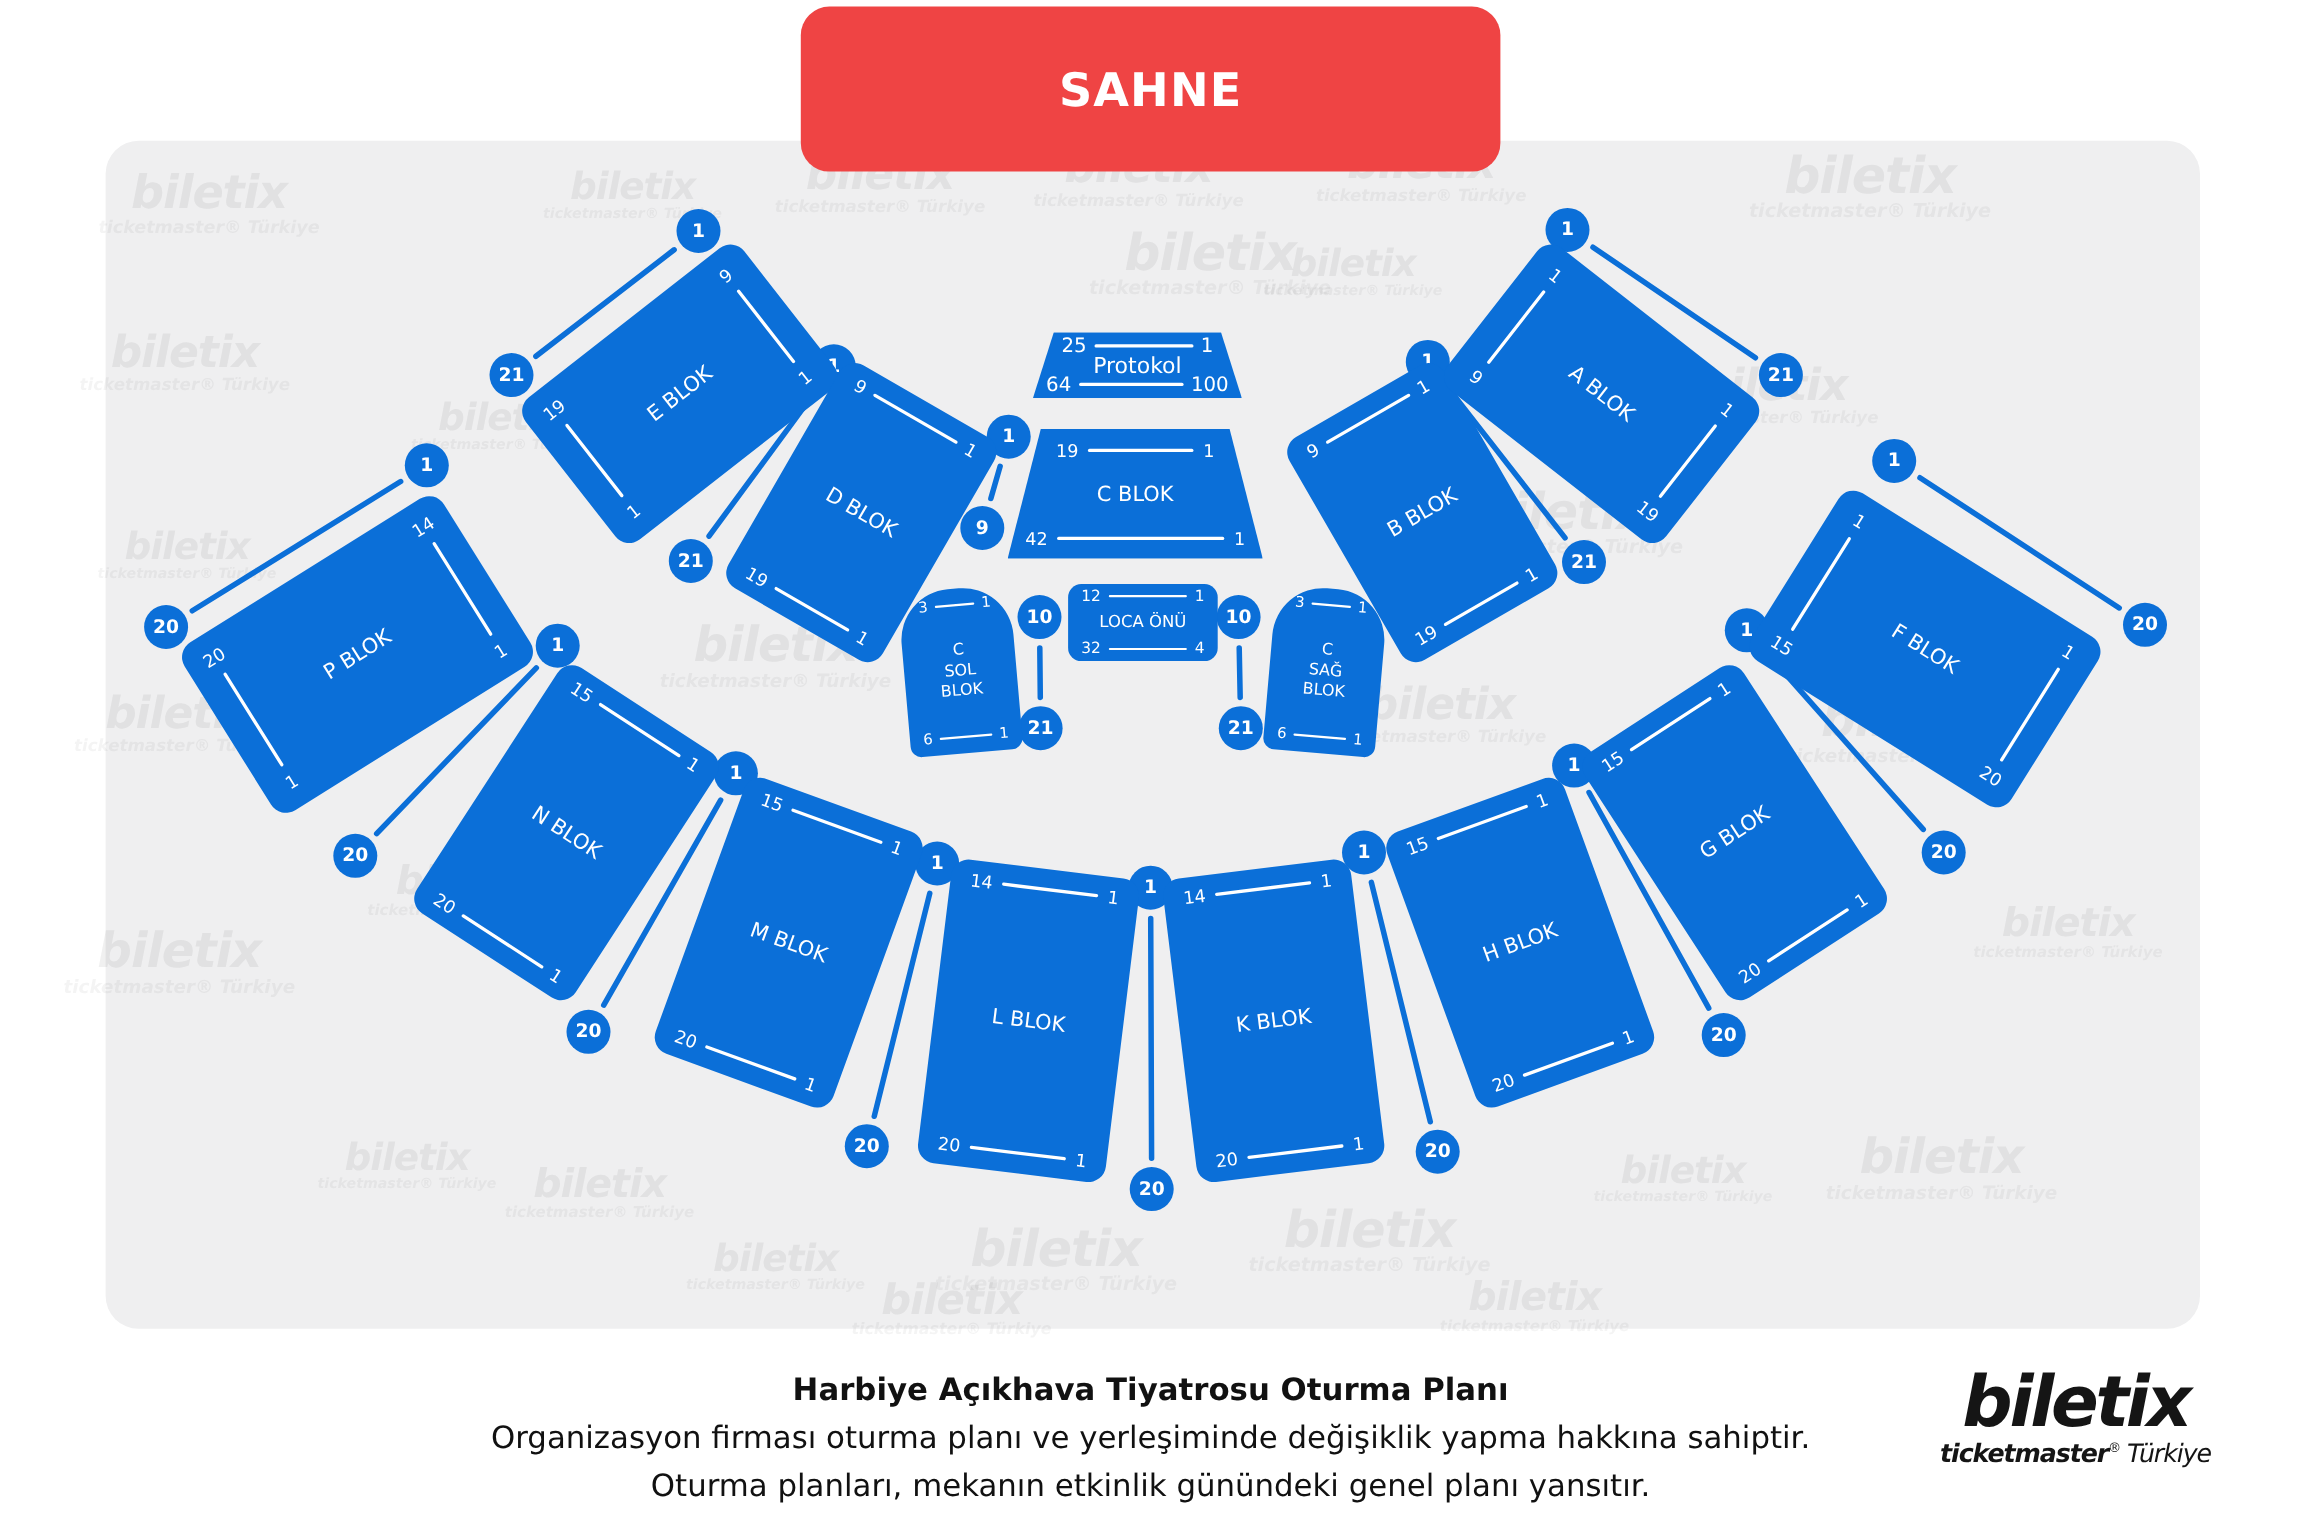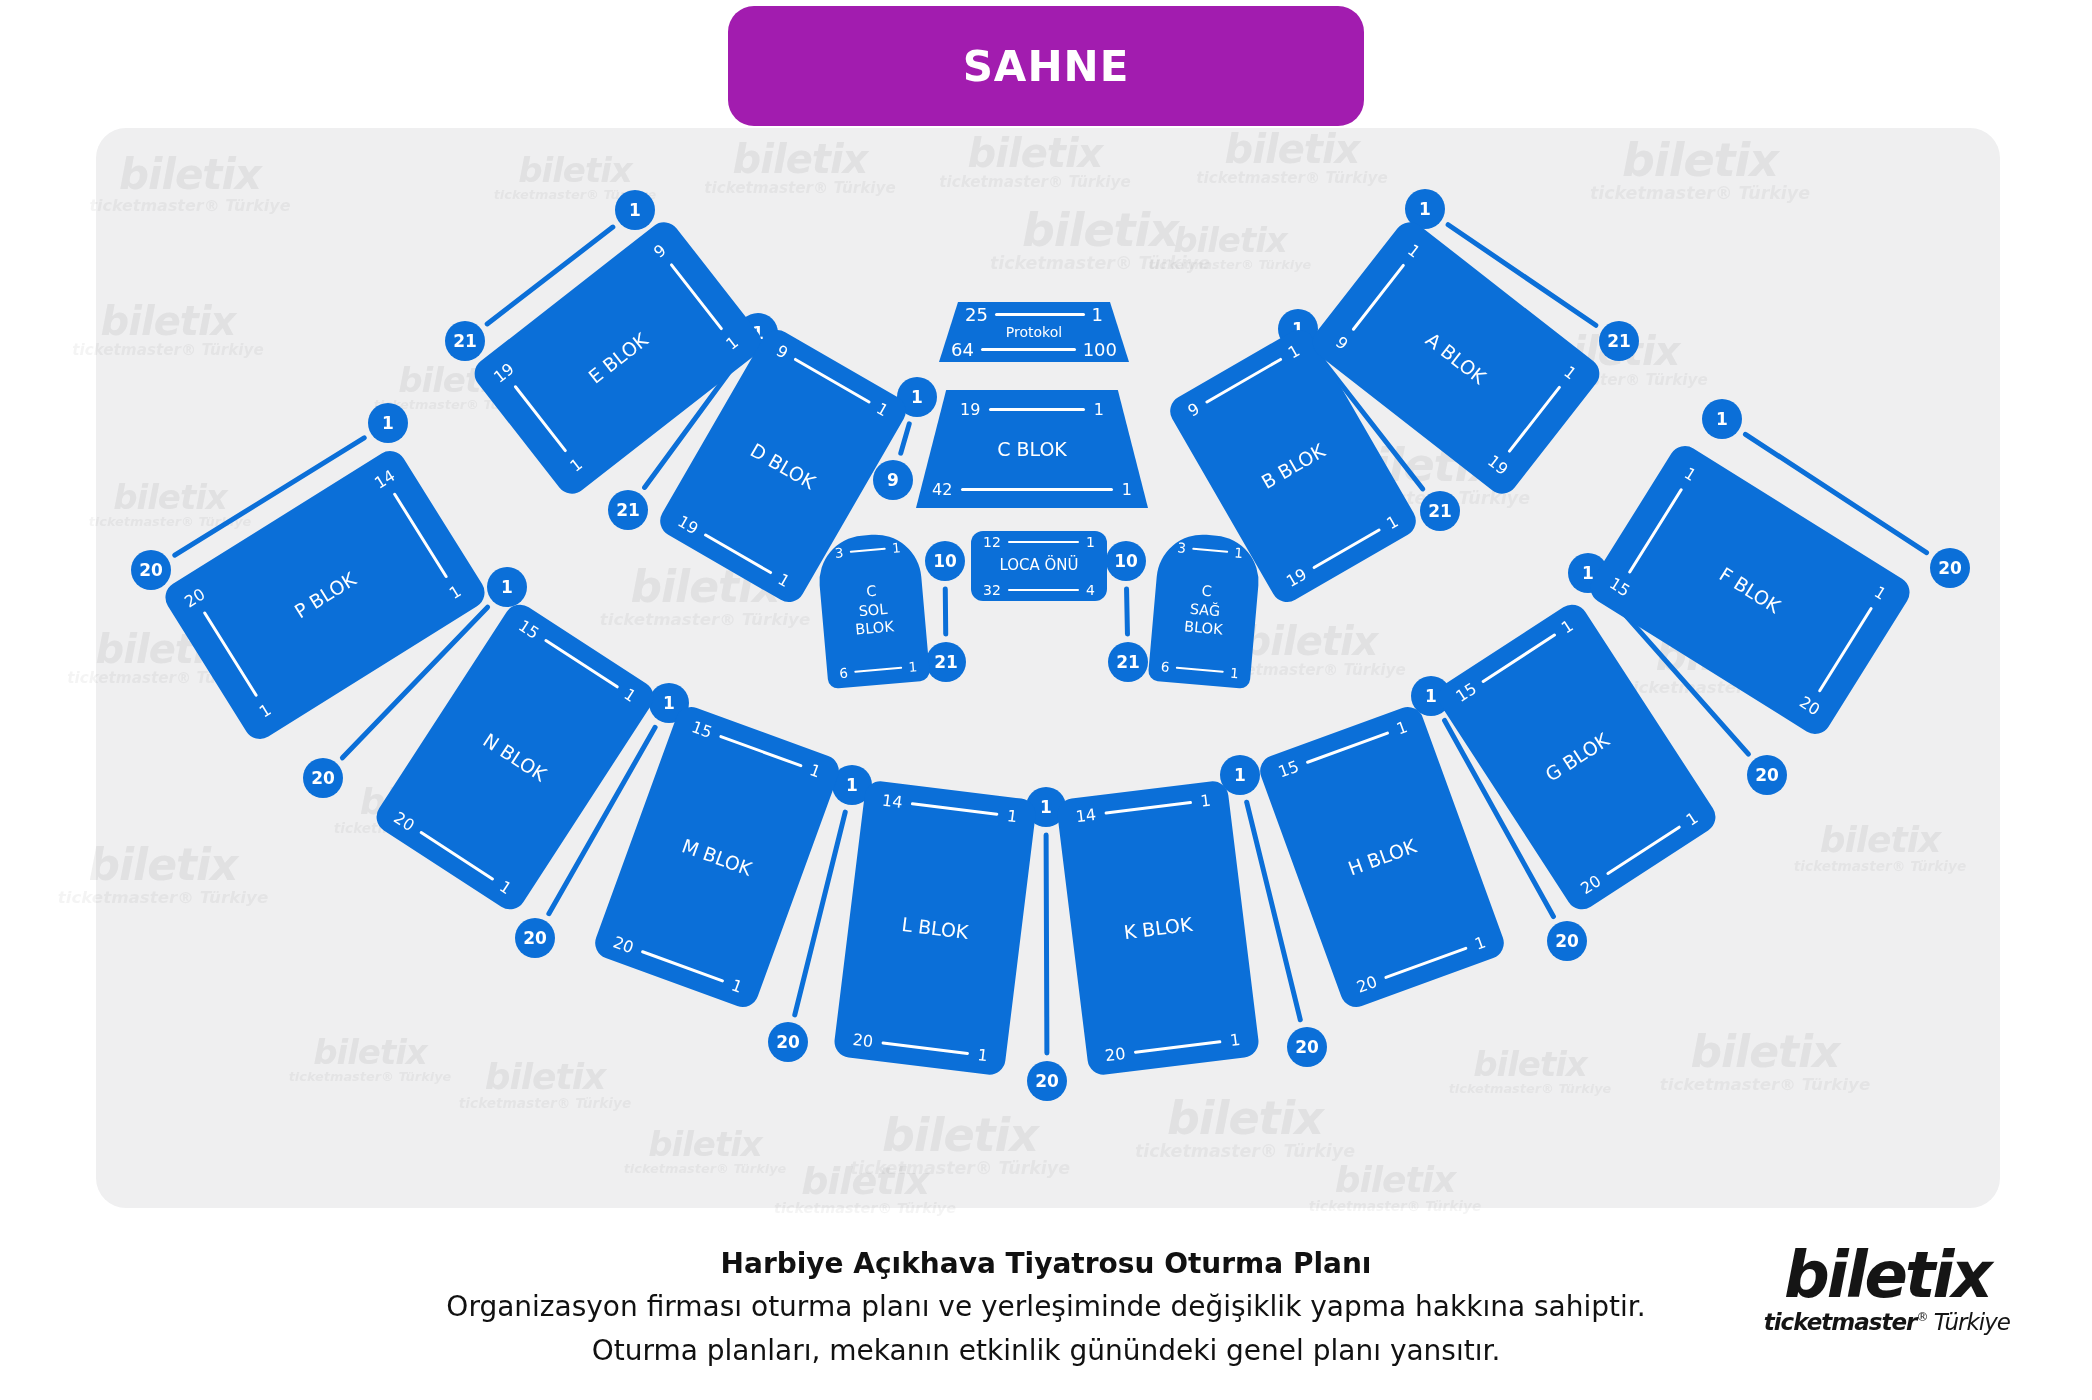--- a/index.html
+++ b/index.html
@@ -1,20 +1,20 @@
 <!DOCTYPE html>
 <html><head>
 <meta charset="utf-8">
 <style>
   html,body{margin:0;padding:0;background:#fff;}
   .canvas{position:relative;width:2092px;height:1400px;background:#fff;overflow:hidden;
           font-family:"DejaVu Sans","Liberation Sans",sans-serif;}
   .map-area{position:absolute;left:96px;top:128px;width:1904px;height:1080px;
             background:#efeff0;border-radius:30px;}
-  .stage{position:absolute;left:728px;top:6px;width:636px;height:120px;background:#a21caf;
+  .stage{position:absolute;left:728px;top:6px;width:636px;height:150px;background:#ef4444;
          border-radius:26px;display:flex;align-items:center;justify-content:center;z-index:6;}
   .stage-label{color:#fff;font-size:42px;font-weight:bold;letter-spacing:1px;}
   
   .wm{position:absolute;transform:translate(-50%,-50%);text-align:center;z-index:1;
       pointer-events:none;white-space:nowrap;}
   .wm-main{font-weight:bold;font-style:italic;color:rgba(60,60,60,0.075);letter-spacing:-1px;line-height:1;}
   .wm-sub{font-style:italic;font-weight:bold;color:rgba(60,60,60,0.055);font-size:38%;line-height:1.2;}
   
   #aisle-lines{position:absolute;left:0;top:0;z-index:2;}
   #aisle-lines line{stroke:#0b6fd8;stroke-width:5;stroke-linecap:round;}
@@ -29,21 +29,21 @@
   .hrow{position:absolute;display:flex;align-items:center;font-size:16px;}
   .hrow .ln{flex:1;height:3px;background:#fff;margin:0 9px;border-radius:2px;}
   .hrow.top{top:9px;left:18px;right:18px;}
   .hrow.bot{bottom:9px;left:18px;right:18px;}
   .vcol{position:absolute;display:flex;flex-direction:column;align-items:center;font-size:16px;width:30px;}
   .vcol .ln{flex:1;width:3px;background:#fff;margin:7px 0;border-radius:2px;}
   .vcol.left{left:12px;top:14px;bottom:14px;}
   .vcol.right{right:12px;top:14px;bottom:14px;}
   
   .blk-protokol{border-radius:0;}
-  .blk-protokol .bname{font-size:14px;}
+  .blk-protokol .bname{font-size:20px;}
   .blk-protokol .hrow{font-size:18px;}
   .blk-protokol .hrow .ln{height:2.5px;margin:0 7px;}
   .blk-protokol .hrow.top{top:2px;left:26px;right:26px;}
   .blk-protokol .hrow.bot{bottom:2px;left:12px;right:12px;}
   .blk-c{border-radius:0;}
   .blk-c .hrow.top{left:44px;right:44px;top:10px;}
   .blk-c .hrow.bot{left:16px;right:16px;}
   .blk-loca{border-radius:12px;}
   .blk-loca .bname{font-size:15px;}
   .blk-loca .hrow{font-size:14px;}

